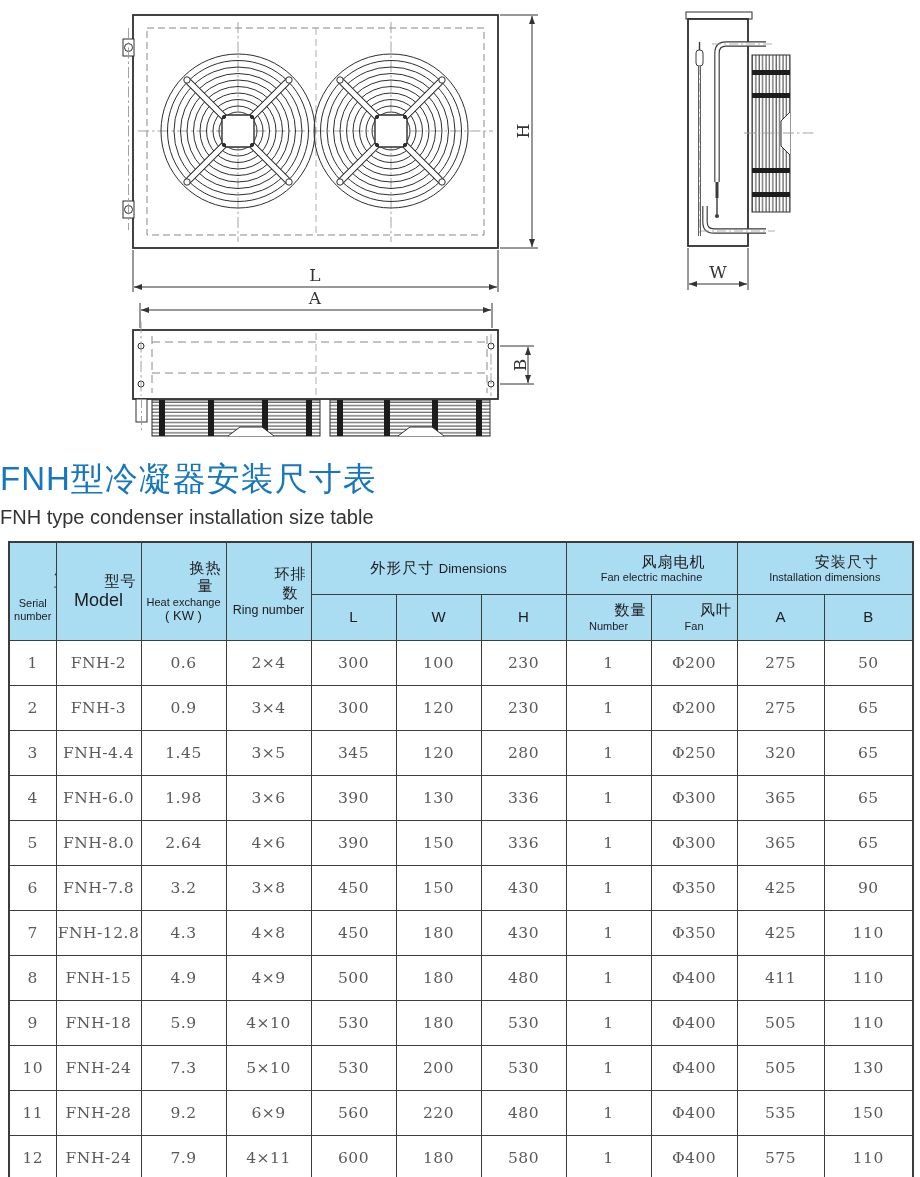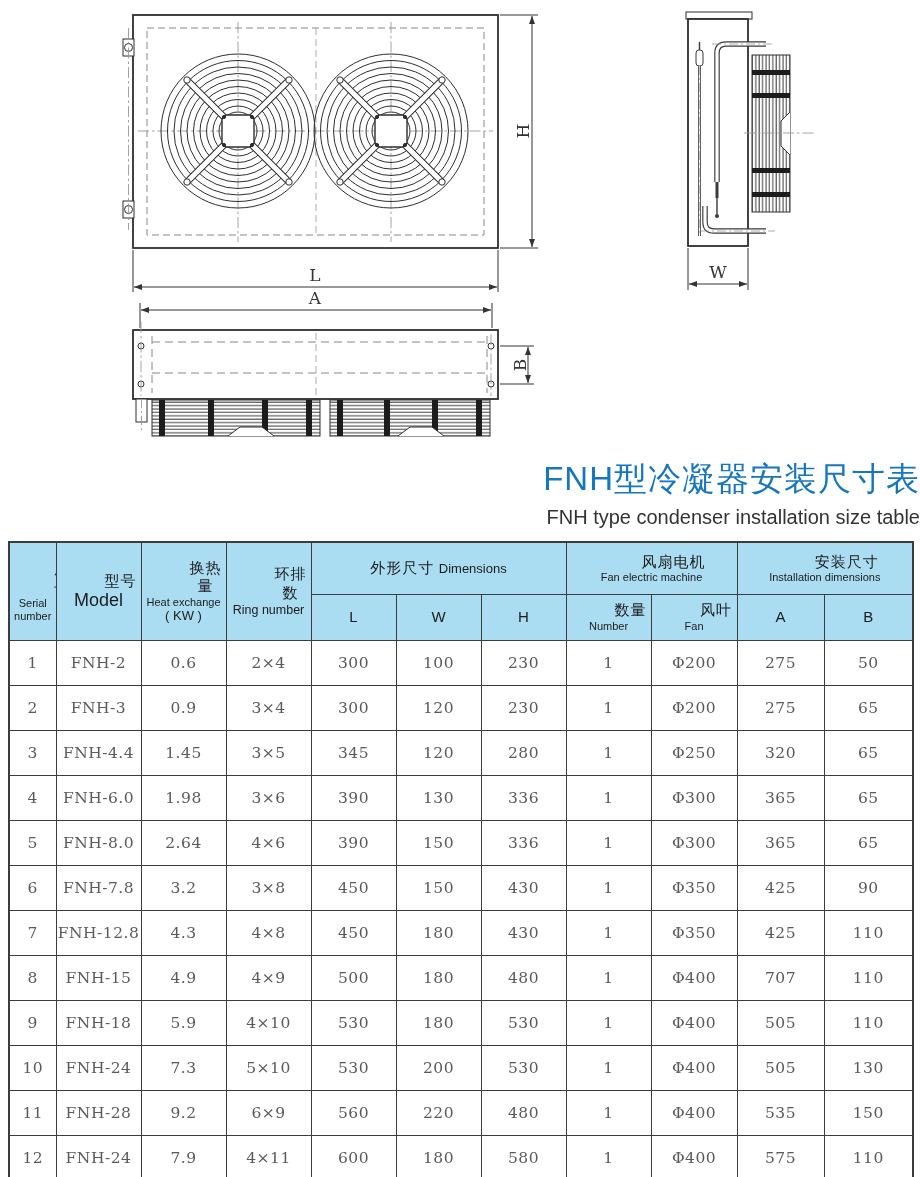--- a/index.html
+++ b/index.html
@@ -1,20 +1,20 @@
 <!DOCTYPE html>
 <html><head>
 <meta charset="utf-8">
 <style>
   html,body{margin:0;padding:0;background:#fff;}
   .page{position:relative;width:920px;height:1177px;background:#ffffff;overflow:hidden;
         font-family:"Liberation Sans",sans-serif;}
   .drawings{position:absolute;left:0;top:0;}
   .dim-label{font-family:"DejaVu Serif",serif;font-size:17px;fill:#333;}
-  .title-block{position:absolute;left:0;top:460px;width:920px;text-align:right;}
+  .title-block{position:absolute;left:0;top:460px;width:920px;text-align:left;}
   .title-cn{font-size:33px;font-weight:500;color:#1777bd;letter-spacing:1px;line-height:1.15;}
   .title-en{font-size:20px;font-weight:500;color:#333;margin-top:8px;}
   table.spec{position:absolute;left:8px;top:541px;width:904px;border-collapse:collapse;
              table-layout:fixed;border:2px solid #3c3c3c;}
   table.spec th,table.spec td{border:1px solid #3c3c3c;padding:0;text-align:center;vertical-align:middle;overflow:hidden;}
   table.spec th{background:#aadcf2;font-weight:normal;color:#1c1c1c;}
   .hcn{font-size:15px;line-height:1.25;display:block;letter-spacing:1px;padding-left:44px;}
   .hen{font-size:11px;line-height:1.15;display:block;}
   .hsub{font-size:15px;}
   .hrow1{height:52px;}
@@ -361,21 +361,21 @@
         <tr>
       <td>8</td>
       <td>FNH-15</td>
       <td>4.9</td>
       <td>4×9</td>
       <td>500</td>
       <td>180</td>
       <td>480</td>
       <td>1</td>
       <td>Φ400</td>
-      <td>707</td>
+      <td>411</td>
       <td>110</td>
     </tr>
         <tr>
       <td>9</td>
       <td>FNH-18</td>
       <td>5.9</td>
       <td>4×10</td>
       <td>530</td>
       <td>180</td>
       <td>530</td>

